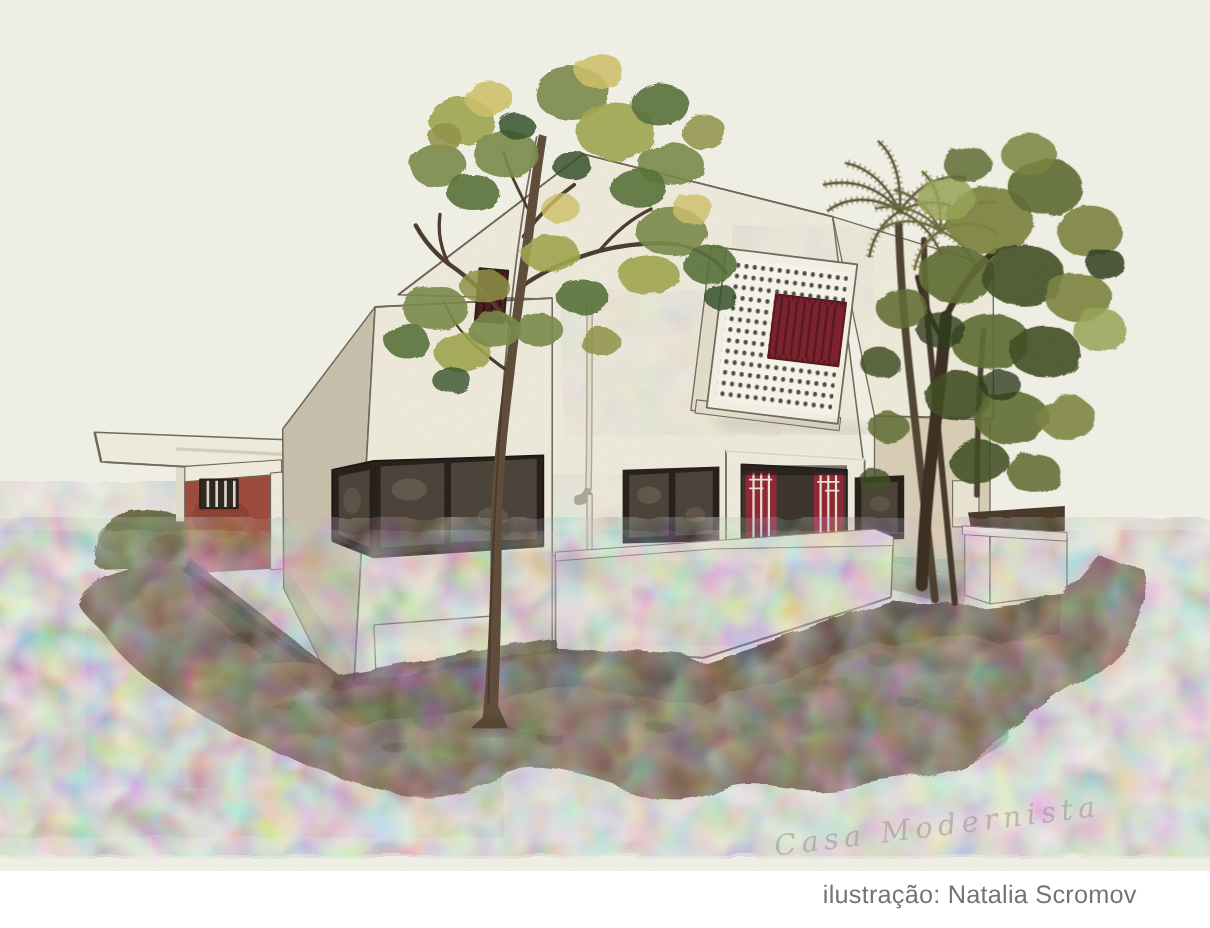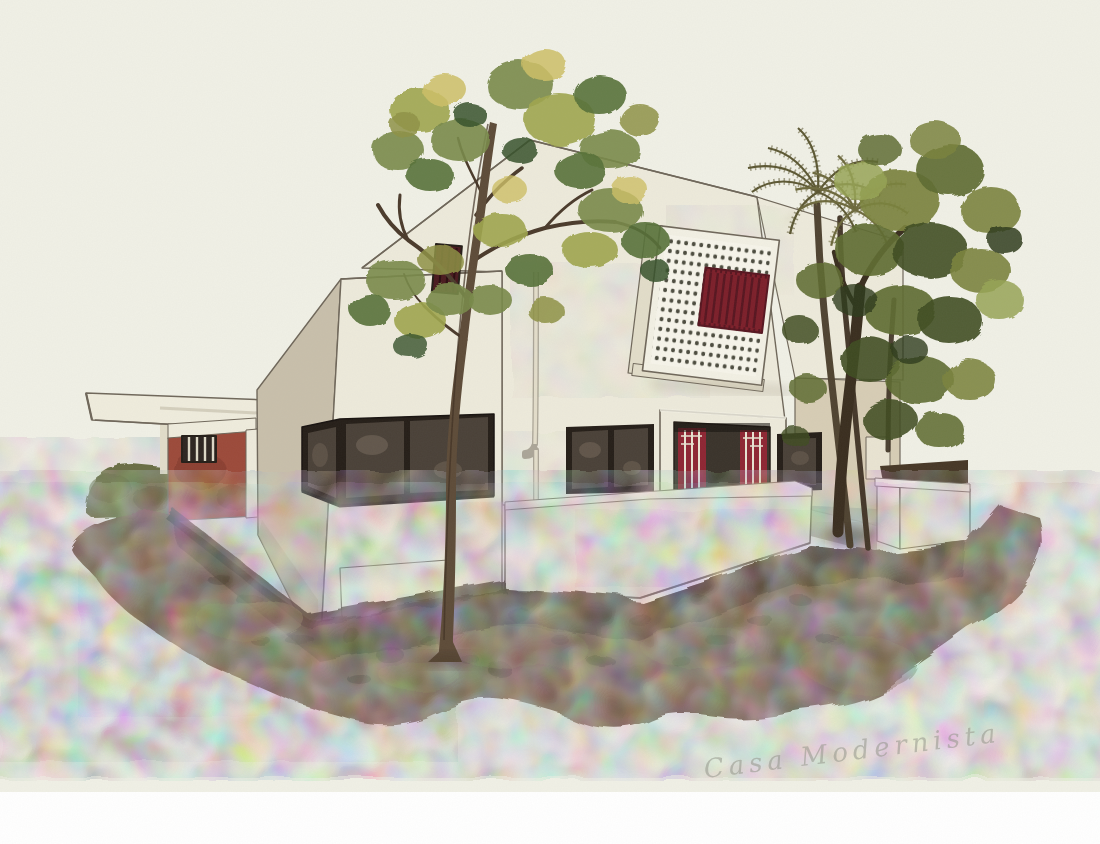--- a/index.html
+++ b/index.html
@@ -359,13 +359,16 @@
           <ellipse cx="545" cy="310" rx="18" ry="13" fill="var(--g6)" opacity="0.85" filter="url(#rough)"></ellipse>
           <ellipse cx="510" cy="190" rx="18" ry="13" fill="var(--g4)" opacity="0.8" filter="url(#rough)"></ellipse>
         </g>
     </g>
 
     <rect x="0" y="0" width="1100" height="792" filter="url(#grain)"></rect>
 
     <text class="sig" transform="translate(705,778) rotate(-7)">Casa Modernista</text>
   </svg>
 
+  <div class="caption-strip">
+    <span class="caption">ilustração: Natalia Scromov</span>
+  </div>
 </div>
 
 </body></html>

